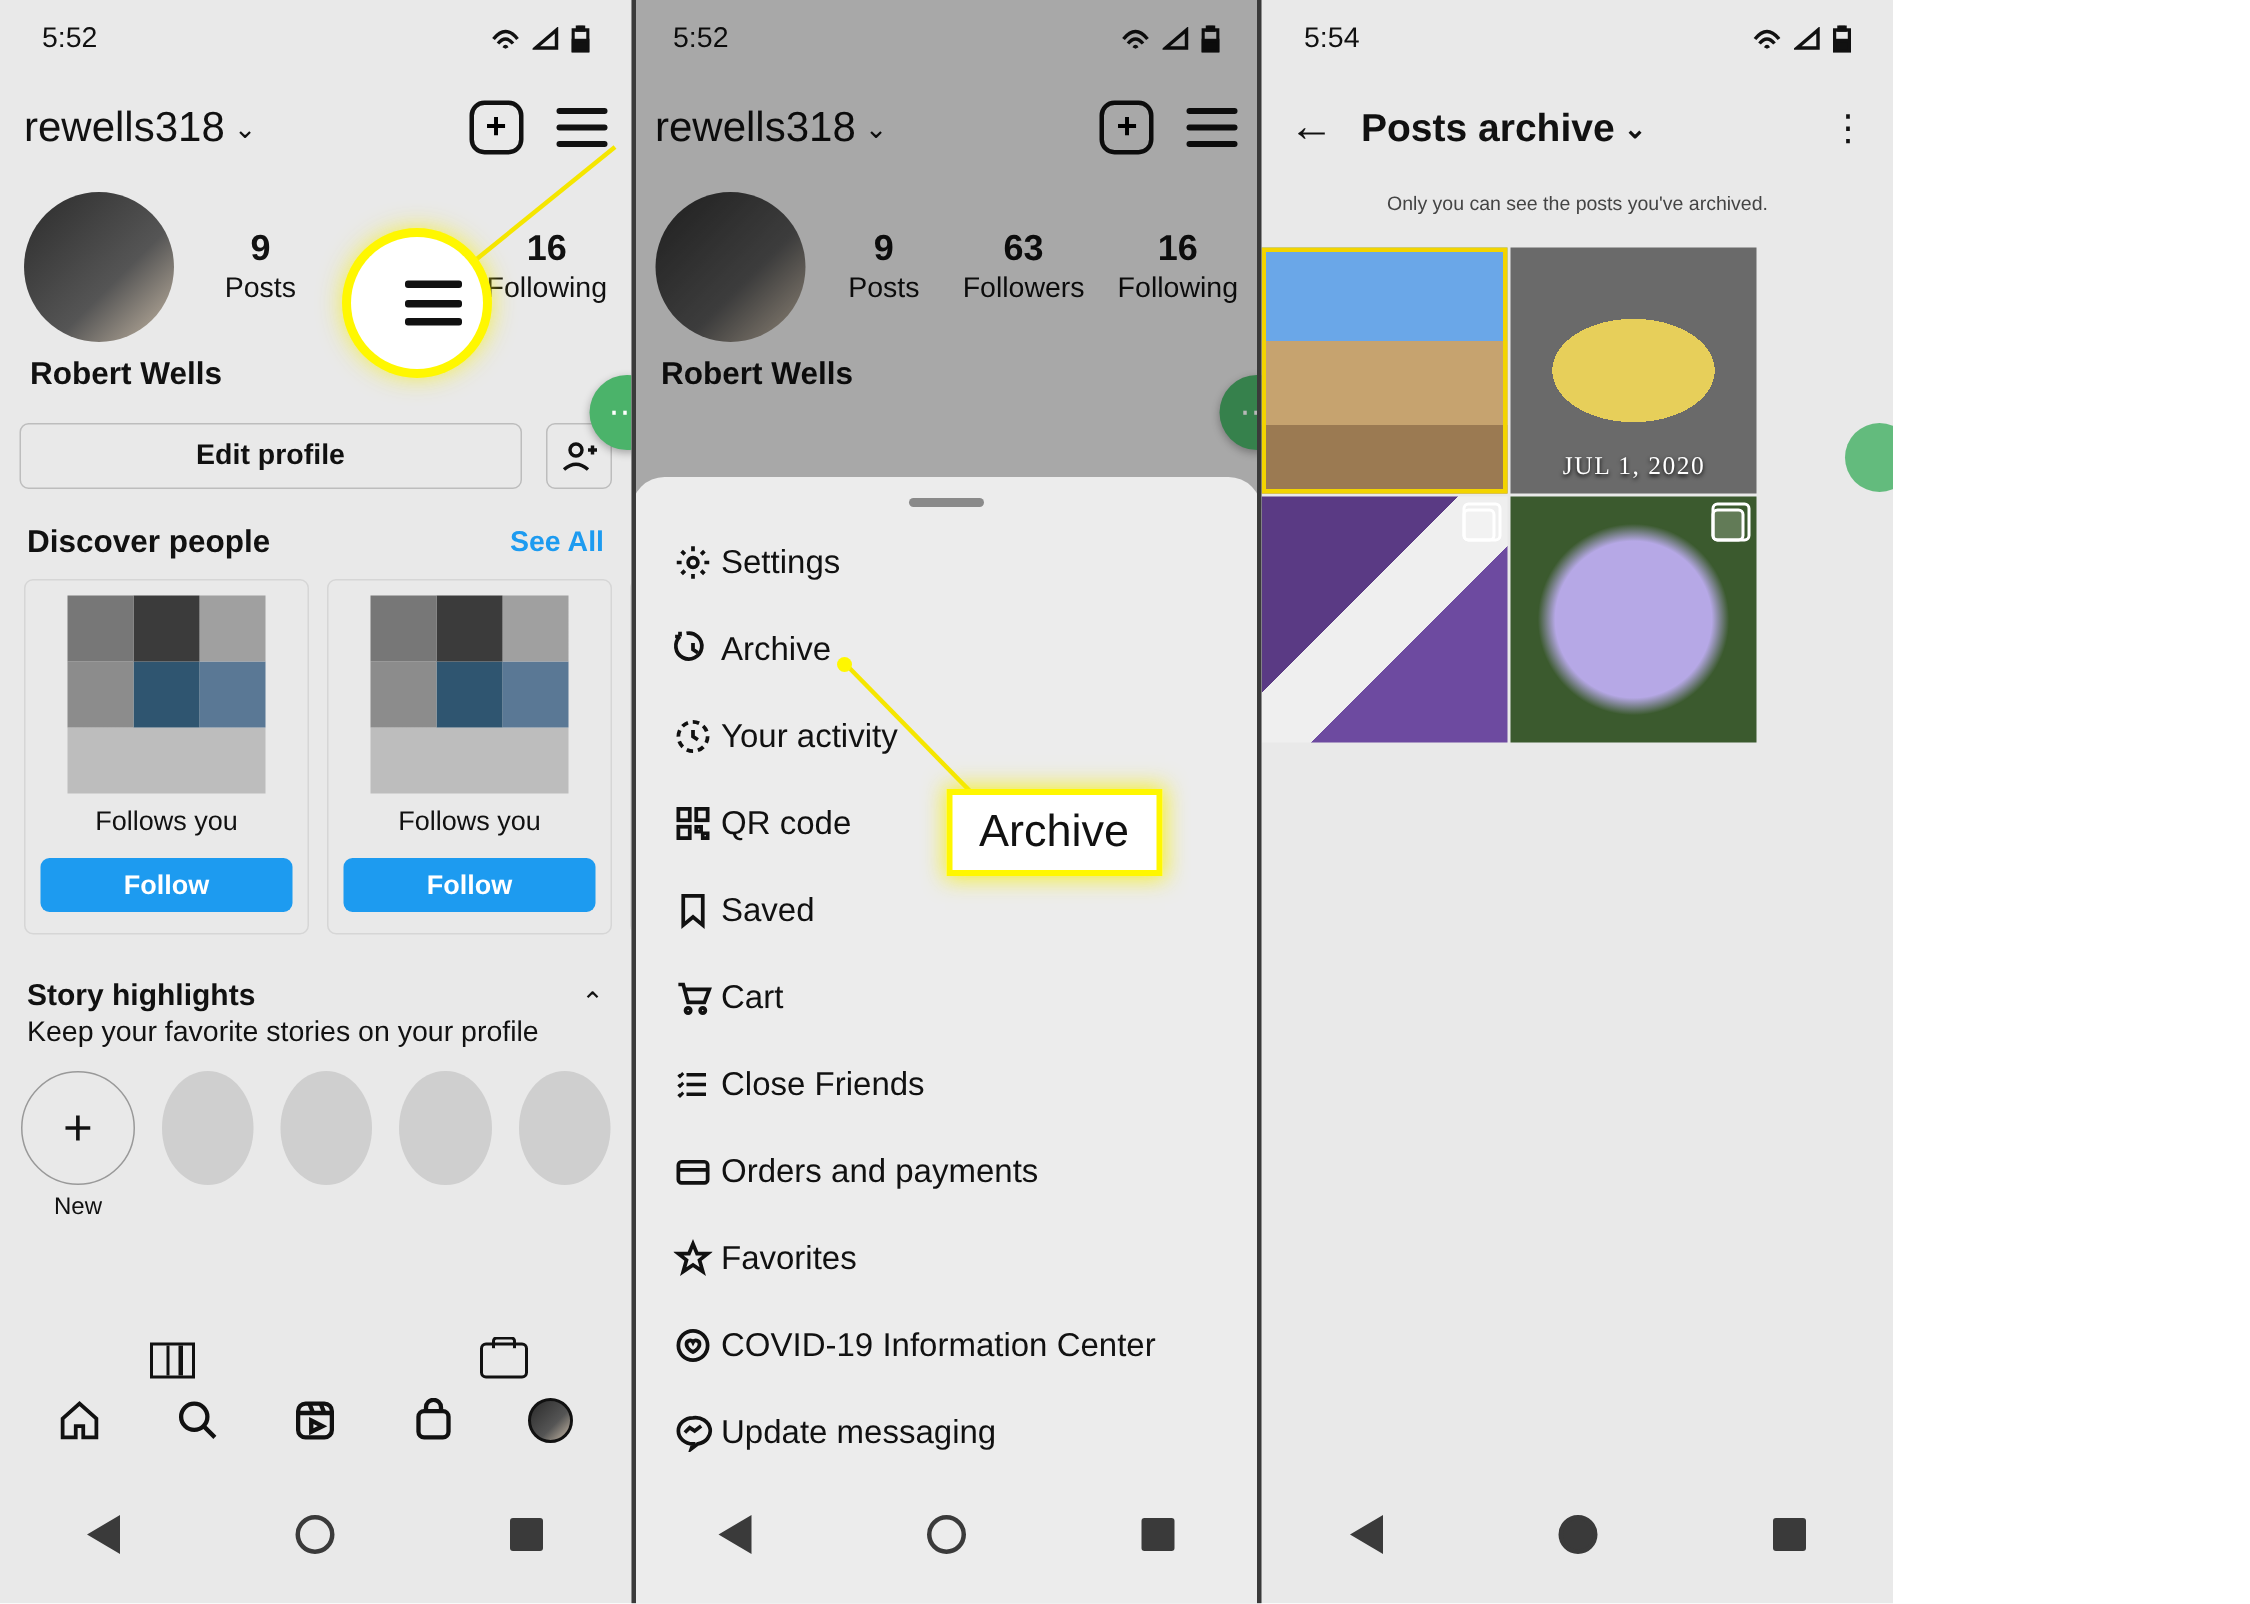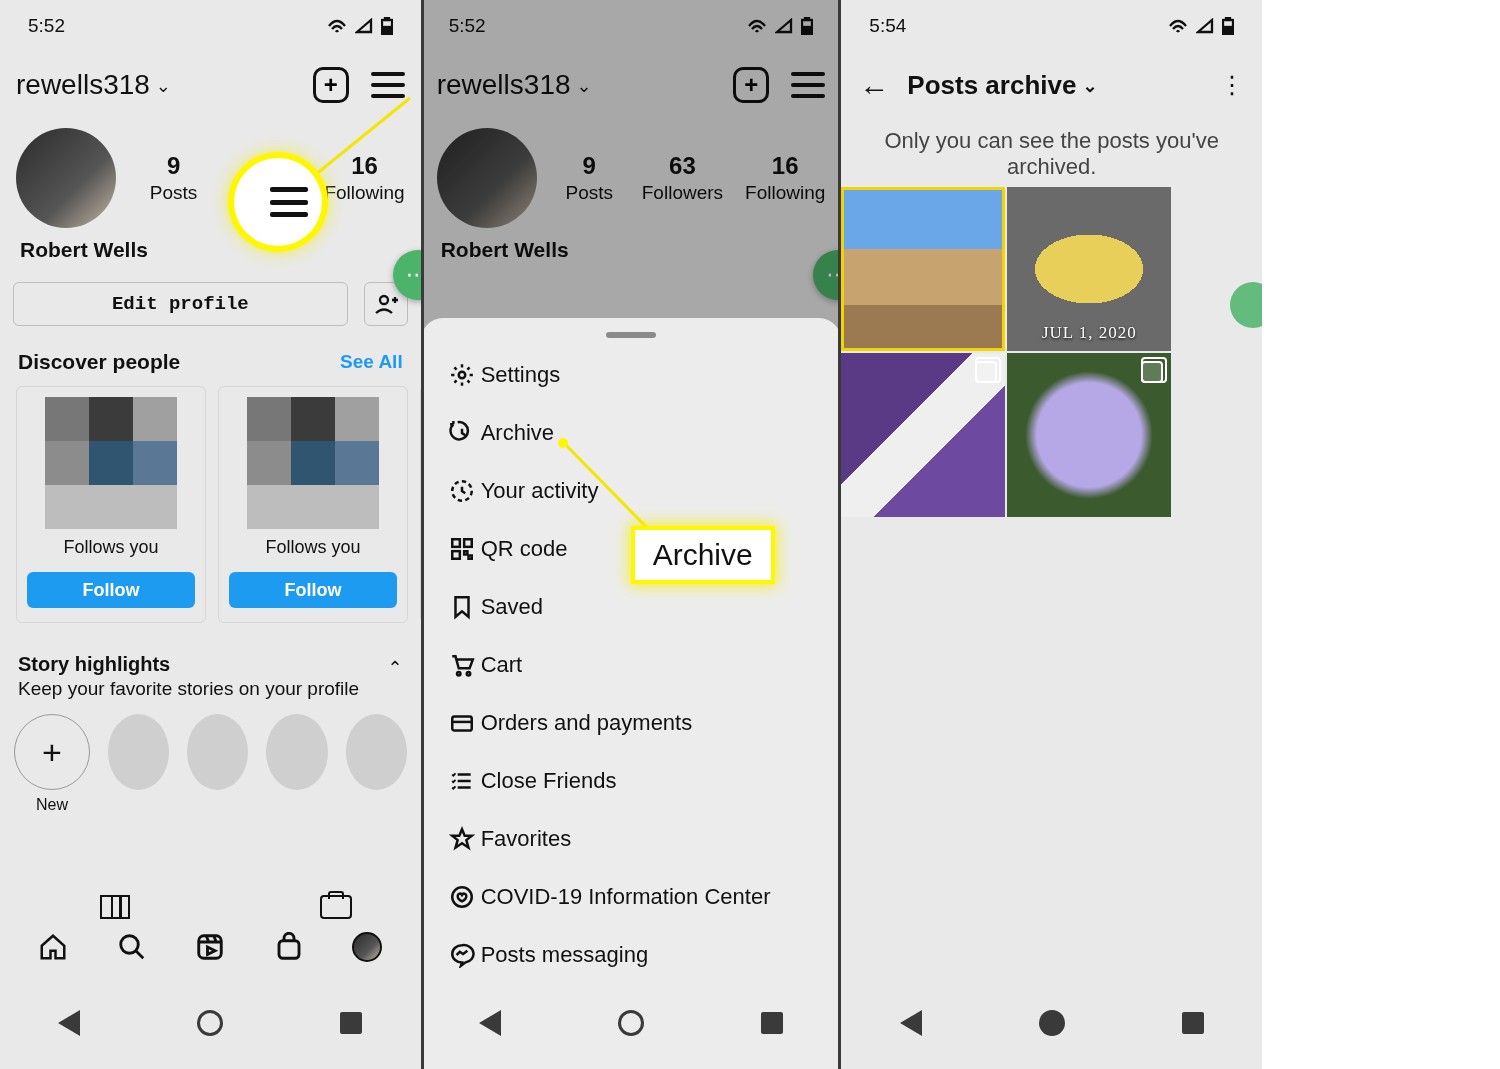--- a/index.html
+++ b/index.html
@@ -24,21 +24,21 @@
   .hamb { width:34px; height:26px; margin-left:22px; display:flex; flex-direction:column; justify-content:space-between; }
   .hamb div { height:4px; background:#111; border-radius:2px; }
 
   .stats { display:flex; align-items:center; padding:10px 16px 4px 16px; gap:22px; }
   .avatar { width:100px; height:100px; border-radius:50%; background:linear-gradient(135deg,#2b2b2b,#555 60%,#c7b9a6); flex:0 0 auto; }
   .scol { flex:1; text-align:center; }
   .snum { font-size:24px; font-weight:700; color:#111; }
   .slbl { font-size:19px; color:#111; margin-top:2px; }
   .dispname { padding:6px 20px 4px; font-size:21px; font-weight:700; color:#111; }
 
-  .editrow { display:flex; gap:16px; padding:16px 13px 0;font-family:Liberation Mono, monospace; }
+  .editrow { display:flex; gap:16px; padding:16px 13px 0; }
   .editbtn { flex:1; height:44px; border:1px solid #bdbdbd; border-radius:6px; display:flex; align-items:center; justify-content:center; font-size:19px; font-weight:600; color:#111; background:#e9e9e9; }
   .addp { width:44px; height:44px; border:1px solid #bdbdbd; border-radius:6px; display:flex; align-items:center; justify-content:center; }
 
   .dhead { display:flex; align-items:center; padding:24px 18px 12px; }
   .dlabel { font-size:21px; font-weight:700; color:#111; flex:1; }
   .seeall { font-size:19px; font-weight:600; color:#1d9bf0; }
 
   .cards { display:flex; gap:12px; padding:0 16px; }
   .card { width:190px; border:1px solid #d6d6d6; border-radius:6px; padding:10px 10px 14px; text-align:center; flex:0 0 auto; }
   .cimg { width:132px; height:132px; margin:0 auto; background:
@@ -98,21 +98,21 @@
   .callout2 { position:absolute; left:210px; top:208px; padding:8px 18px; background:#fff; border:4px solid #fff700; box-shadow:0 0 14px 2px rgba(247,240,0,.8); font-size:30px; font-weight:500; color:#111; z-index:32; }
   .dot2 { position:absolute; left:137px; top:120px; width:10px; height:10px; background:#fff700; border-radius:50%; z-index:32; }
   .line2 { position:absolute; z-index:31; }
   .navbar2 { position:absolute; bottom:10px; left:0; right:0; height:72px; display:flex; justify-content:space-around; align-items:center; z-index:33; }
 
   
   .arch-head { height:66px; display:flex; align-items:center; padding:0 18px; gap:18px; }
   .back { font-size:30px; color:#111; }
   .atitle { font-size:26px; font-weight:700; color:#111; display:flex; align-items:center; gap:6px; }
   .dots { font-size:24px; color:#111; }
-  .asub { text-align:center; font-size:22px; color:#444; padding:10px 0 7px; }
+  .asub { text-align:center; font-size:13px; color:#444; padding:10px 0 22px; }
   .grid3 { display:flex; flex-wrap:wrap; gap:2px; }
   .tile { width:164px; height:164px; position:relative; background:#888; }
   .tile.sel { outline:3px solid #f3d400; outline-offset:-3px; }
   .tile .date { position:absolute; bottom:8px; left:0; right:0; text-align:center; color:#fff; font-size:17px; font-family:Georgia,serif; letter-spacing:1px; text-shadow:0 1px 3px #000; }
   .stack { position:absolute; top:8px; right:8px; width:22px; height:22px; border:2px solid #fff; border-radius:4px; background:rgba(255,255,255,.2); }
   .stack::after{content:"";position:absolute;top:-6px;right:-6px;width:22px;height:22px;border:2px solid #fff;border-radius:4px;}
   .t1 { background:linear-gradient(#6aa7e8 0 38%, #c6a36f 38% 72%, #9b7a52 72% 100%); }
   .t2 { background:radial-gradient(ellipse 55% 35% at 50% 50%, #e7cf5a 0 60%, #6a6a6a 60% 100%); }
   .t3 { background:linear-gradient(135deg,#5a3a84 0 40%,#efefef 40% 60%,#6d4aa0 60% 100%); }
   .t4 { background:radial-gradient(circle at 50% 50%, #b6a8e6 0 45%, #3b5a2e 55% 100%); }
@@ -376,38 +376,38 @@
               <path d="M3 4h3l3 11h10l3-8H7"></path>
               <circle cx="9" cy="20" r="1.6"></circle>
               <circle cx="18" cy="20" r="1.6"></circle>
             </svg>
           </div>
           <span>Cart</span>
         </div>
     <div class="mrow">
           <div class="mico">
             <svg viewBox="0 0 24 24" width="26" height="26">
+              <path d="M8 6h12M8 12h12M8 18h12"></path>
+              <path d="M3 6l1 1 2-2M3 12l1 1 2-2M3 18l1 1 2-2" stroke-width="1.8"></path>
+            </svg>
+          </div>
+          <span>Close Friends</span>
+        </div>
+    <div class="mrow">
+          <div class="mico">
+            <svg viewBox="0 0 24 24" width="26" height="26">
               <rect x="3" y="6" width="18" height="13" rx="2"></rect>
               <path d="M3 11h18"></path>
             </svg>
           </div>
           <span>Orders and payments</span>
         </div>
     <div class="mrow">
           <div class="mico">
             <svg viewBox="0 0 24 24" width="26" height="26">
-              <path d="M8 6h12M8 12h12M8 18h12"></path>
-              <path d="M3 6l1 1 2-2M3 12l1 1 2-2M3 18l1 1 2-2" stroke-width="1.8"></path>
-            </svg>
-          </div>
-          <span>Close Friends</span>
-        </div>
-    <div class="mrow">
-          <div class="mico">
-            <svg viewBox="0 0 24 24" width="26" height="26">
               <path d="M12 3l2.5 6H21l-5 4 2 7-6-4-6 4 2-7-5-4h6.5z"></path>
             </svg>
           </div>
           <span>Favorites</span>
         </div>
     <div class="mrow">
           <div class="mico">
             <svg viewBox="0 0 24 24" width="26" height="26">
               <circle cx="12" cy="12" r="9"></circle>
               <path d="M8 11c0-2 3-3 4-1 1-2 4-1 4 1 0 3-4 5-4 5s-4-2-4-5z"></path>
@@ -415,21 +415,21 @@
           </div>
           <span>COVID-19 Information Center</span>
         </div>
     <div class="mrow">
           <div class="mico">
             <svg viewBox="0 0 24 24" width="26" height="26">
               <path d="M12 3a9 8 0 1 0 0 16l-1 3 4-3a9 8 0 0 0-3-16z"></path>
               <path d="M7 12l3-3 3 2 4-3"></path>
             </svg>
           </div>
-          <span>Posts messaging</span>
+          <span>Update messaging</span>
         </div>
 
     <svg class="line2" width="160" height="140" style="left:108px;top:84px;">
       <line x1="34" y1="40" x2="130" y2="138" stroke="#f5e600" stroke-width="3"></line>
     </svg>
     <div class="dot2"></div>
     <div class="callout2">Archive</div>
   </div>
 
   <div class="navbar2">

